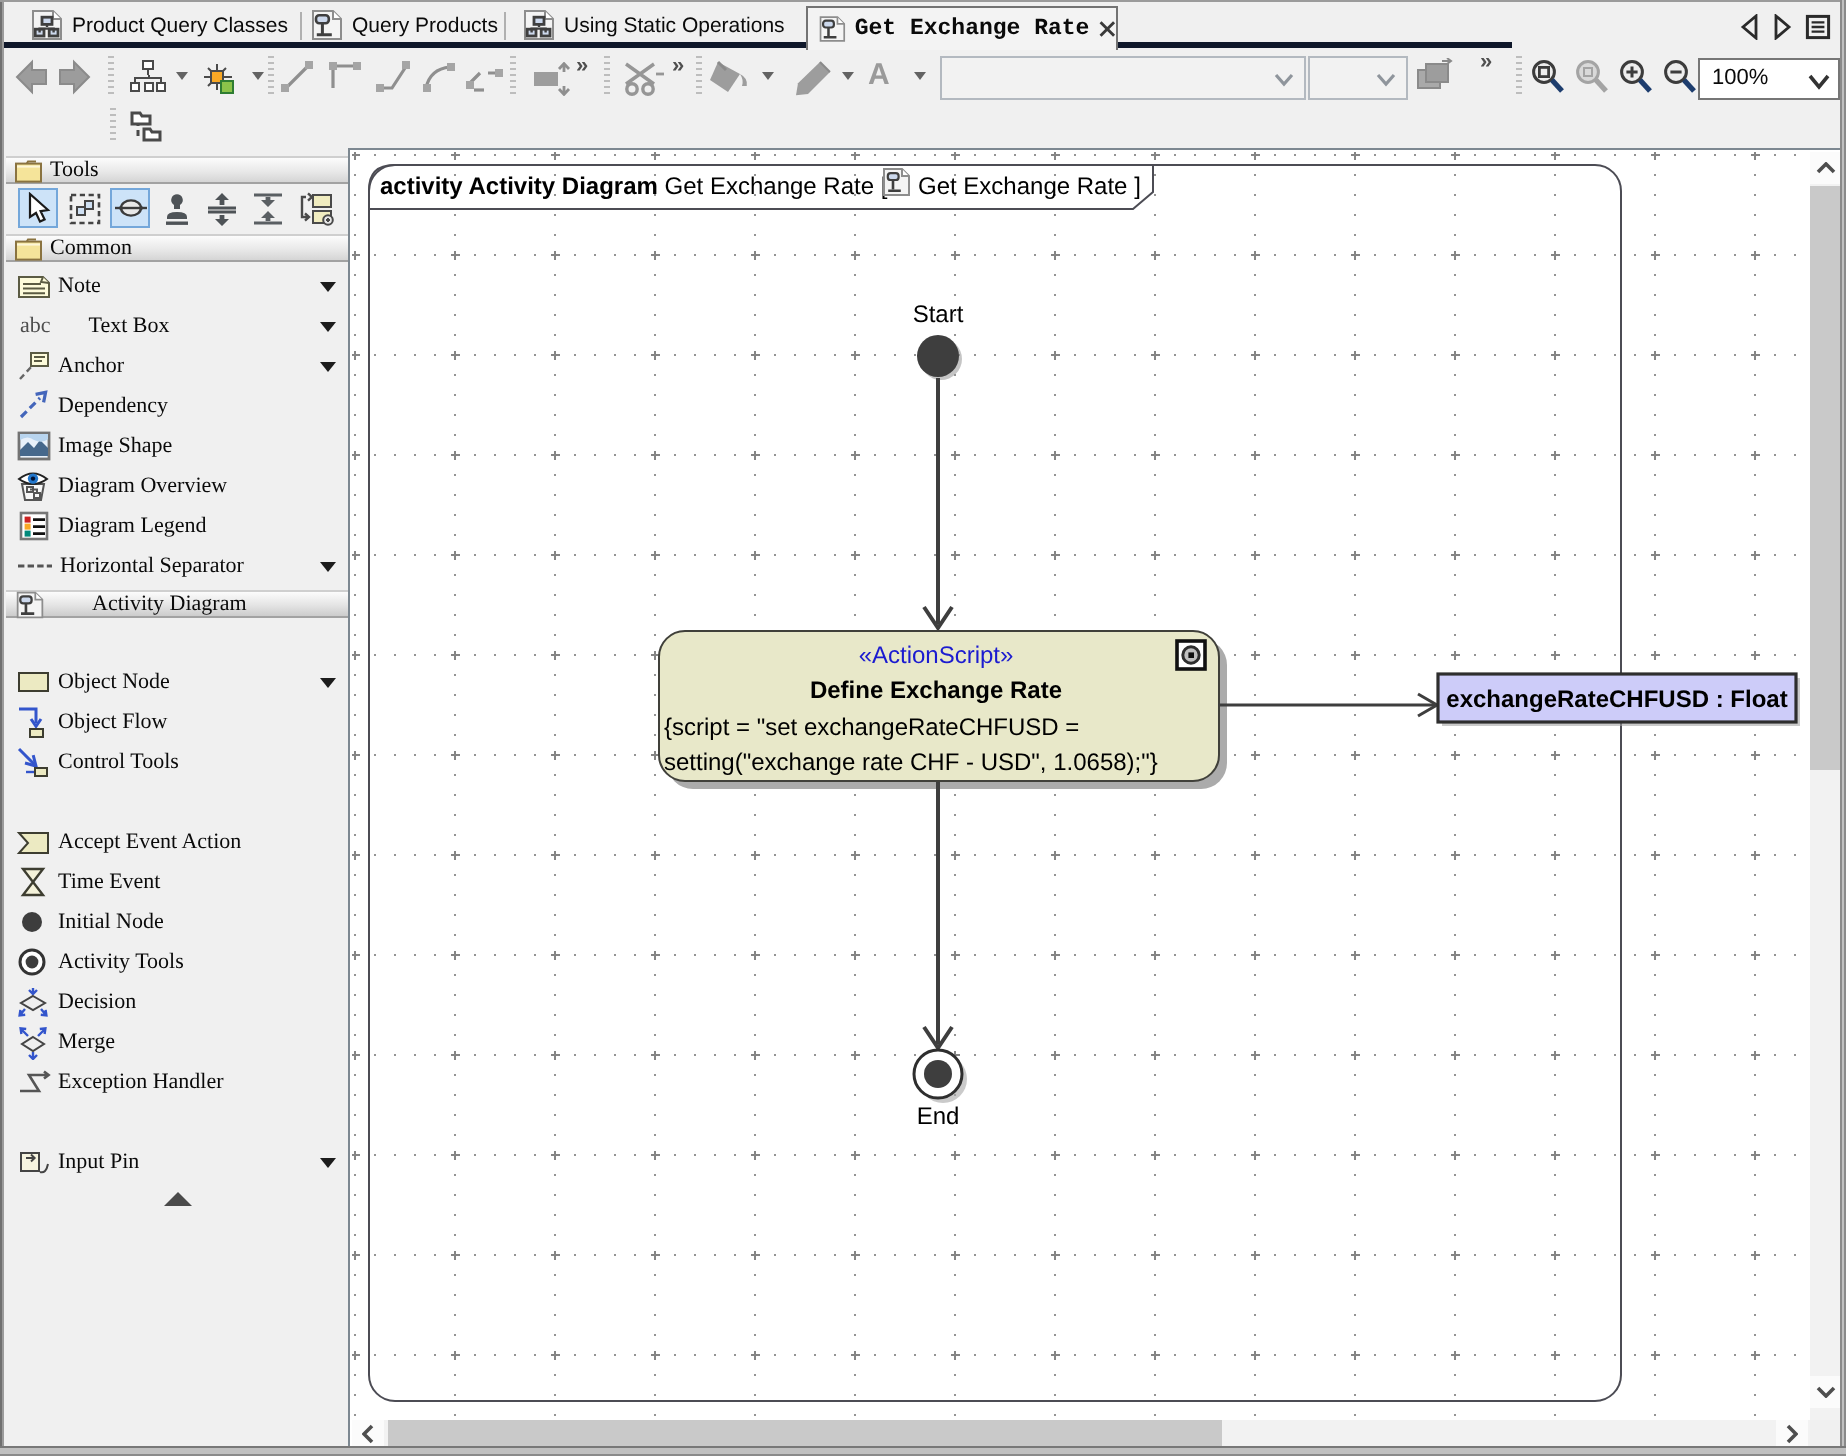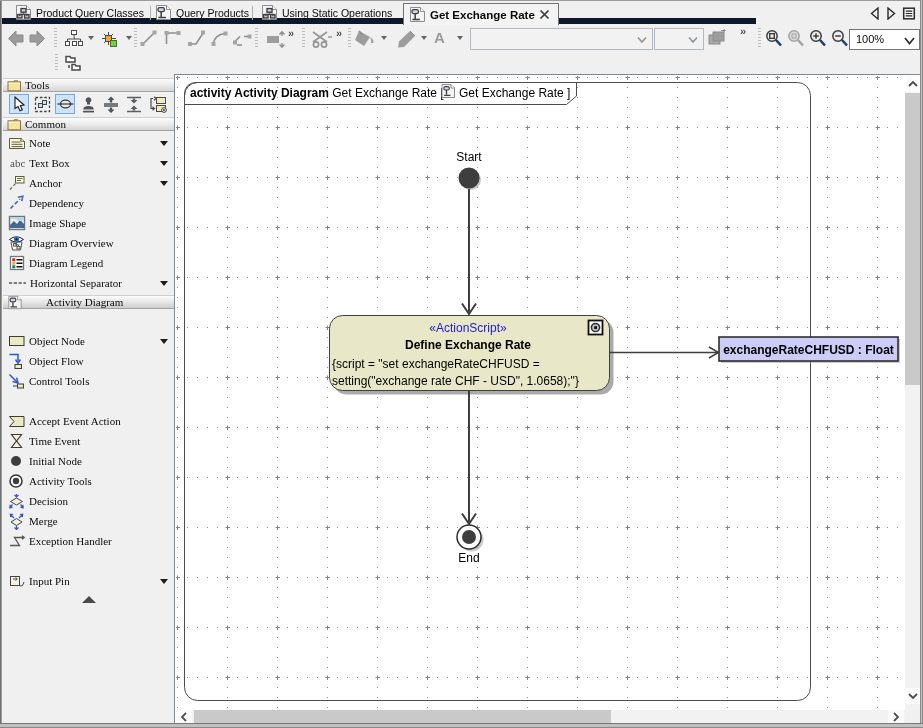--- a/index.html
+++ b/index.html
@@ -5,25 +5,25 @@
 * { margin:0; padding:0; box-sizing:border-box; }
 html,body { width:923px; height:728px; overflow:hidden; }
 body { position:relative; font-family:"Liberation Sans", sans-serif; background:#f0f0f0; font-size:11px; color:#0a0a0a; }
 .abs { position:absolute; }
 
 #bL { left:0; top:0; width:2px; height:728px; background:#9b9b9b; border-left:1px solid #707070; }
 #bT { left:0; top:0; width:923px; height:1px; background:#9b9b9b; }
 #bR { right:0; top:0; width:3px; height:728px; background:#c0c0c0; border-right:1px solid #8a8a8a; border-left:1px solid #8a8a8a; }
 #bB { left:0; bottom:0; width:923px; height:5px; background:#c0c0c0; border-top:1px solid #787878; border-bottom:1px solid #8a8a8a; }
 
-#tabbar { left:2px; top:1px; width:754px; height:23px; background:#f0f0f0; border-bottom:6px solid #0f172a; }
+#tabbar { left:2px; top:1px; width:754px; height:23px; background:#f0f0f0; border-bottom:3px solid #0f172a; }
 .tab { position:absolute; top:0; height:23px; display:flex; align-items:center; }
 .tab span { margin-left:4px; white-space:nowrap; font-size:10.5px; }
 .tabsep { position:absolute; top:5px; width:1px; height:14px; background:#b0b0b0; }
-#activetab { position:absolute; left:401px; top:2px; width:156px; height:22px; background:#f3f3f3; border:1px solid #737373; border-bottom:none; display:flex; align-items:center; }
+#activetab { position:absolute; left:401px; top:2px; width:156px; height:22px; background:#f3f3f3; border:1px solid #737373; border-bottom:none; display:flex; align-items:center;font-family:Liberation Mono, monospace; }
 #activetab b { margin-left:4px; white-space:nowrap; font-size:11.5px; }
 
 #tb1 { left:2px; top:25px; width:918px; height:27px; background:#f0f0f0; }
 #tb2 { left:2px; top:52px; width:918px; height:22px; background:#f0f0f0; }
 .grip { position:absolute; width:3px; background-image:repeating-linear-gradient(to bottom,#bdbdbd 0 1px,#f0f0f0 1px 3px); }
 .dda { position:absolute; width:0; height:0; border-left:3.5px solid transparent; border-right:3.5px solid transparent; border-top:4px solid #636363; }
 .chev { font-weight:bold; color:#4f4f4f; font-size:11px; letter-spacing:-1px; }
 .combo { position:absolute; background:#f2f2f2; border:1px solid #b3b9c0; }
 
 #side { left:3px; top:74px; width:171px; height:649px; background:#f0f0f0;font-family:Liberation Serif, serif; }
@@ -307,21 +307,21 @@
       <svg width="18" height="15" viewBox="0 0 18 15">
         <path d="M1.5,2.5 h12 l3,3 v7 h-15 z" fill="#fdfbda" stroke="#5b5b43"></path>
         <path d="M13.5,2.5 l-1,2.5 l4,0.5" fill="#fdfbda" stroke="#5b5b43"></path>
         <path d="M3.5,6 h9 M3.5,8.3 h11 M3.5,10.6 h11" stroke="#5b5b43"></path>
       </svg>
       <span>Note</span>
       <div class="idd"></div>
     </div>
   <div class="item" style="top:79px">
       <span style="margin-left:7px;color:#4e4e4e">abc</span>
-      <span style="margin-left:4px">Text Box</span>
+      <span style="margin-left:19px">Text Box</span>
       <div class="idd"></div>
     </div>
   <div class="item" style="top:99px">
       <svg width="18" height="16" viewBox="0 0 18 16">
         <path d="M2,14.5 L8,8" stroke="#666" stroke-width="1.2" stroke-dasharray="3 2"></path>
         <rect x="7.5" y="1.5" width="8.5" height="6.5" fill="#fdfbda" stroke="#5b5b43"></rect>
         <path d="M9,3.5h5.5M9,5.5h4" stroke="#5b5b43" stroke-width="0.9"></path>
       </svg>
       <span>Anchor</span>
       <div class="idd"></div>

